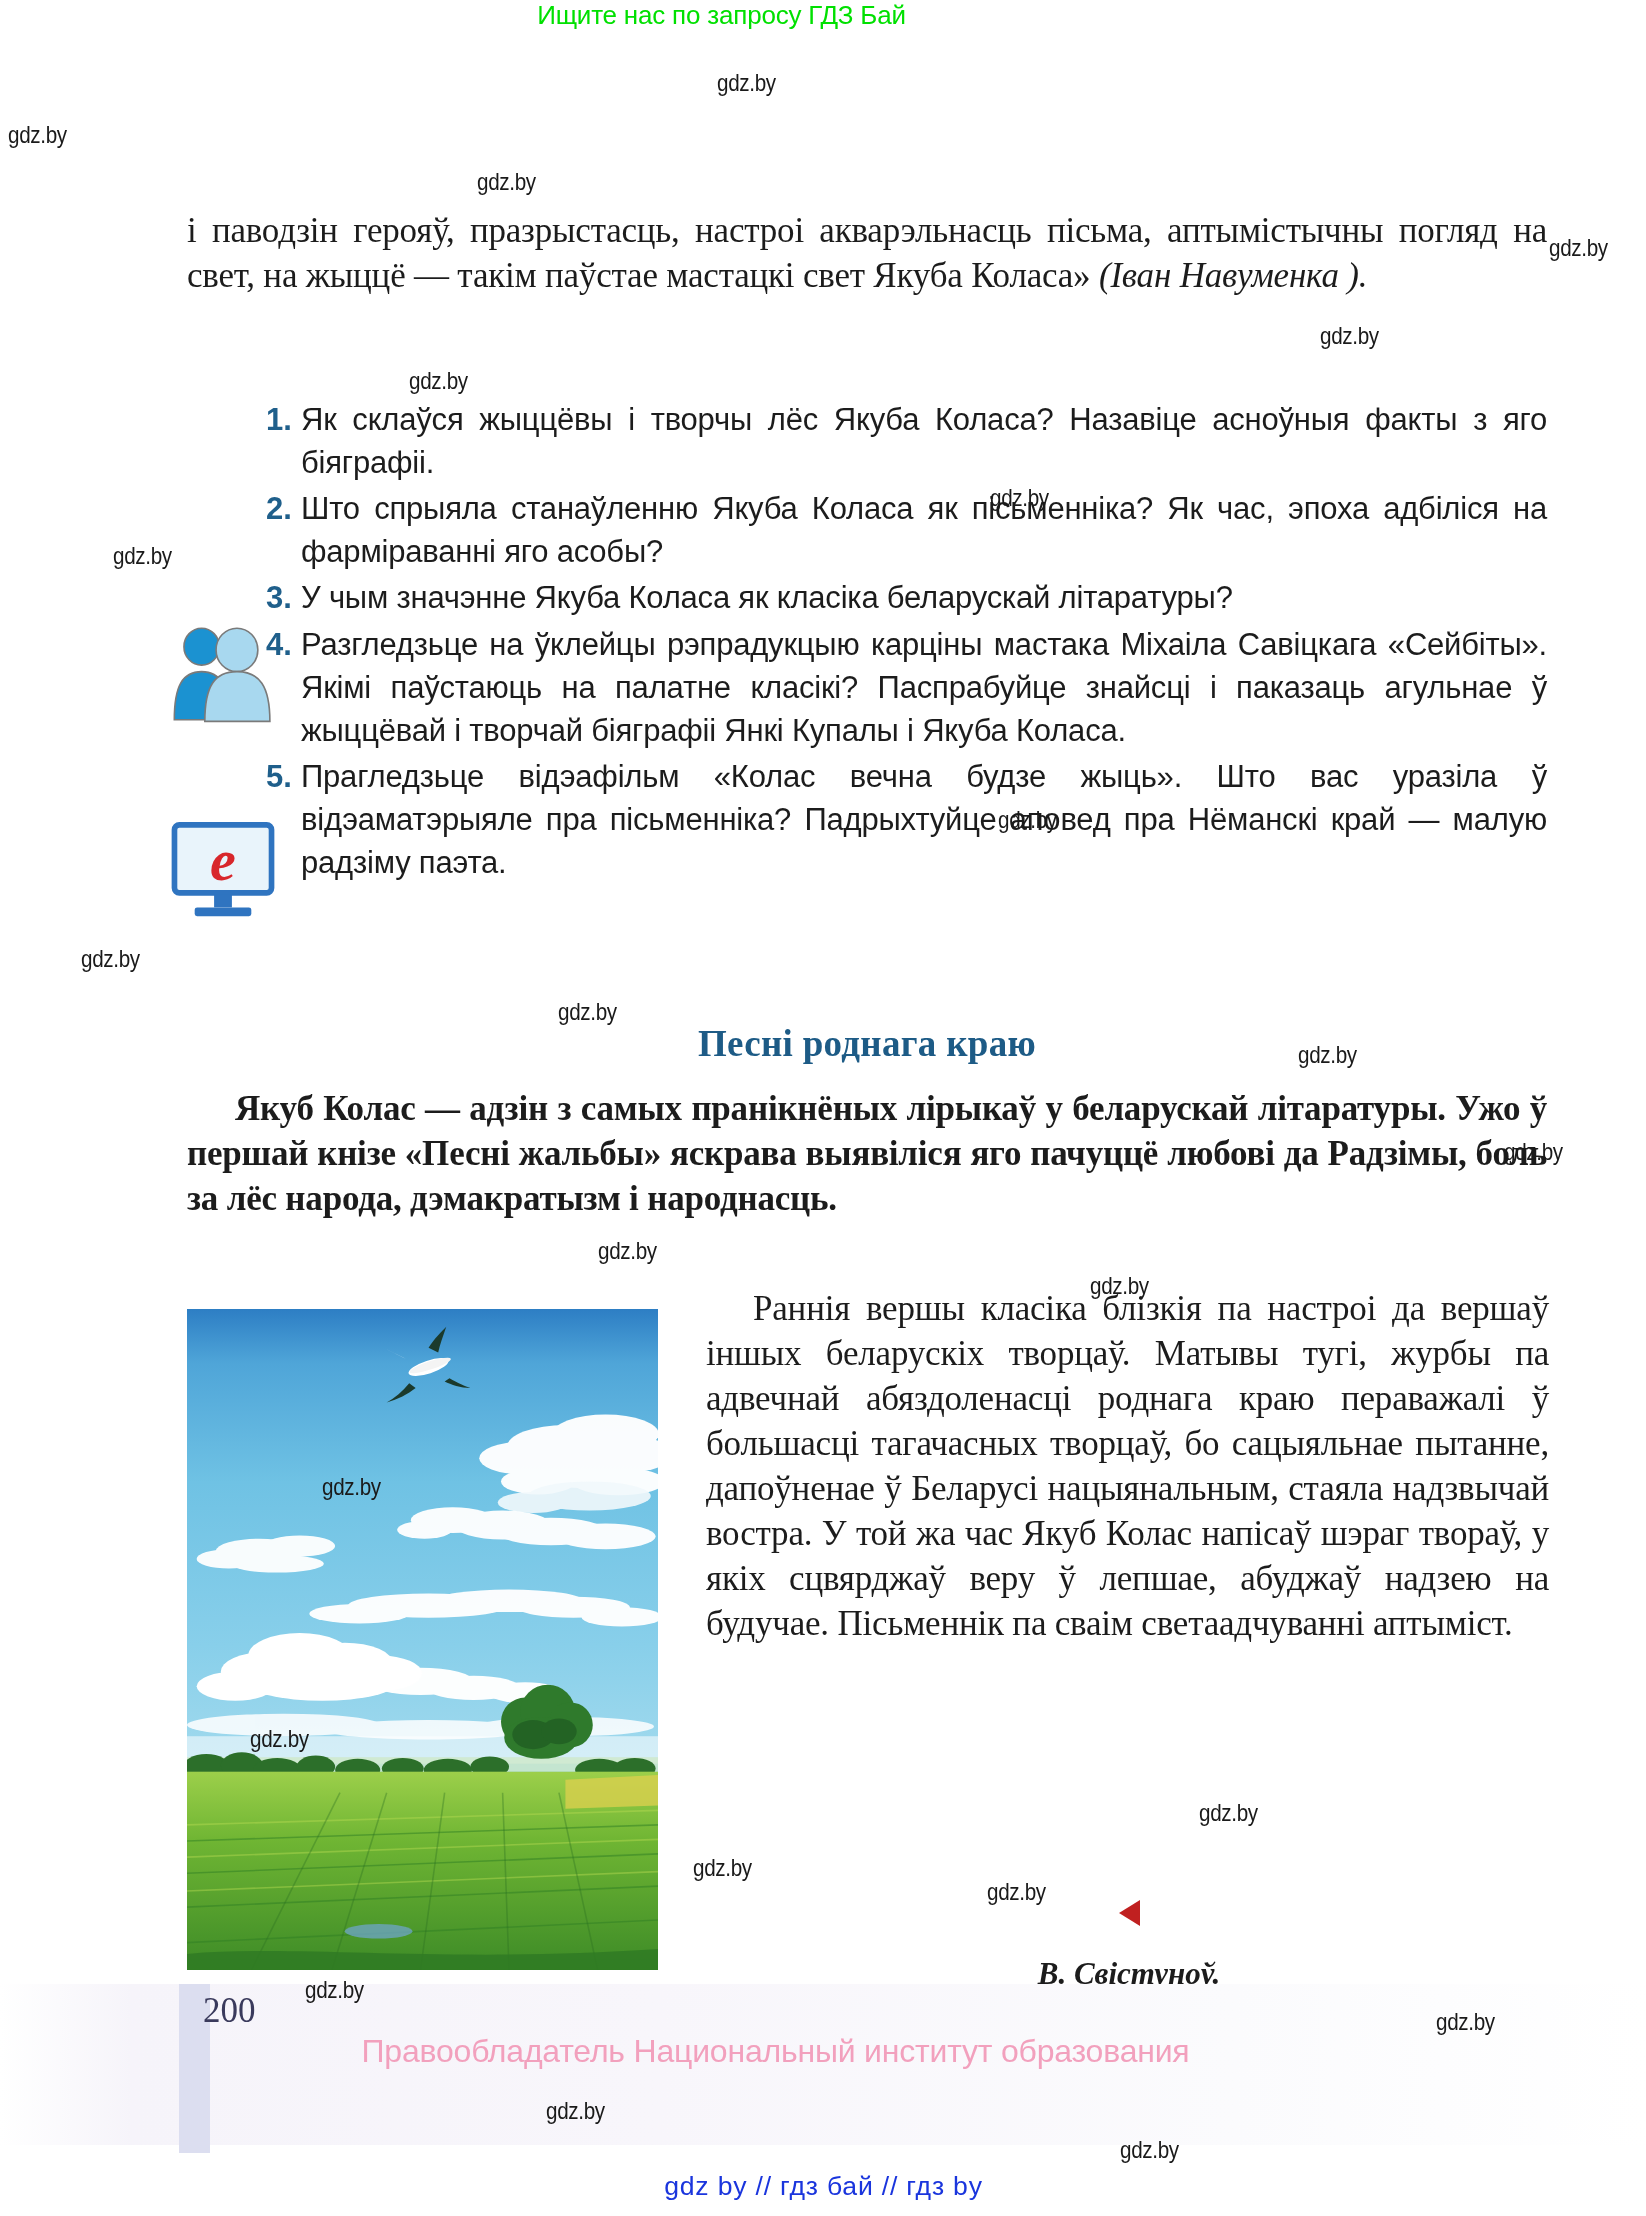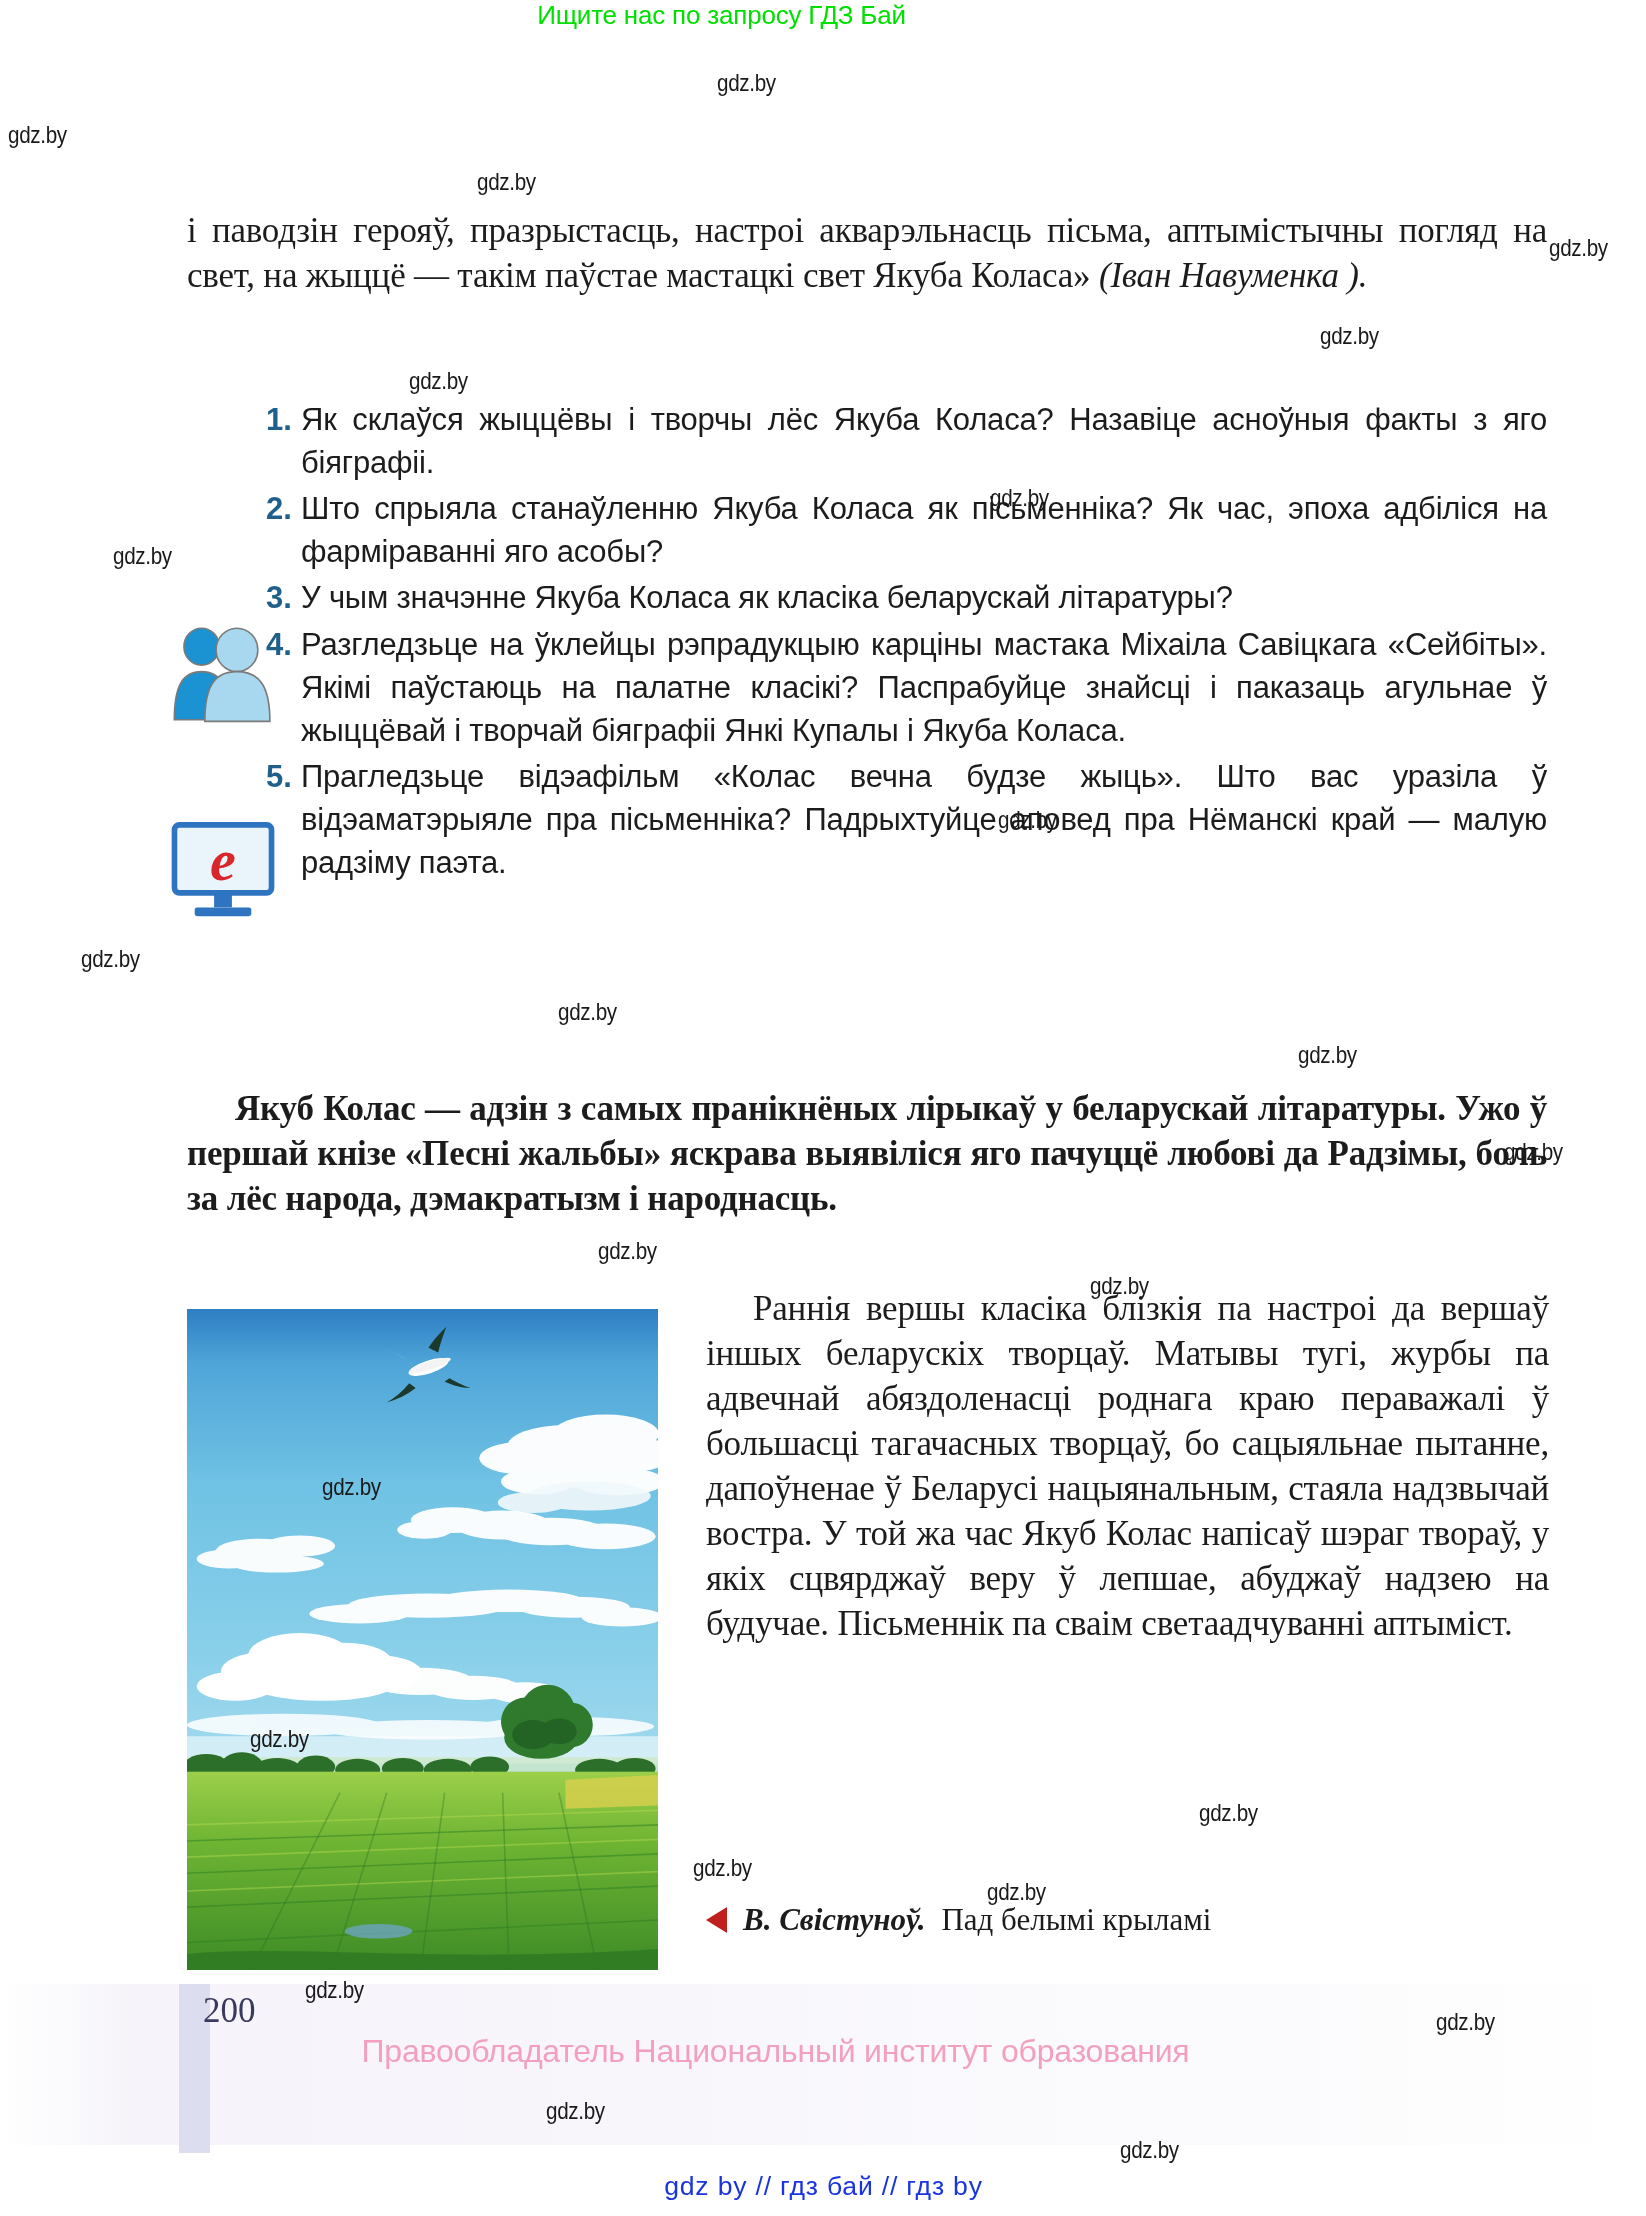--- a/index.html
+++ b/index.html
@@ -140,21 +140,22 @@
     position: absolute;
     left: 706px;
     top: 1900px;
     width: 846px;
     font-family: "Liberation Serif", serif;
     font-size: 31px;
     line-height: 39px;
     color: #1c1c1c;
     display: flex;
     align-items: center;
-    gap: 16px;
+    gap: 28px;
+    flex-direction: column;
   }
   #caption .tri {
     width: 0; height: 0;
     border-top: 13.7px solid transparent;
     border-bottom: 13.7px solid transparent;
     border-right: 21px solid #c02020;
     flex: 0 0 auto;
   }
   #caption .artist { font-style: italic; font-weight: bold; }
   #caption .title { font-weight: normal; }
@@ -273,20 +274,21 @@
     <div class="task">
       <span class="num">4.</span>
       <span class="txt">Разгледзьце на ўклейцы рэпрадукцыю карцiны мастака Мiхаiла Савiцкага «Сейбiты». Якiмi паўстаюць на палатне класiкi? Паспрабуйце знайсцi i паказаць агульнае ў жыццёвай i творчай бiяграфii Янкi Купалы i Якуба Коласа.</span>
     </div>
     <div class="task">
       <span class="num">5.</span>
       <span class="txt">Прагледзьце вiдэафiльм «Колас вечна будзе жыць». Што вас уразiла ў вiдэаматэрыяле пра пiсьменнiка? Падрыхтуйце аповед пра Нёманскi край — малую радзiму паэта.</span>
     </div>
   </div>
 
+  <div id="heading">Песнi роднага краю</div>
 
   <div class="col" style="top:1086px;">
     <p class="body" style="text-indent:48px;font-weight:bold;">Якуб Колас — адзiн з самых пранiкнёных лiрыкаў у беларускай лiтаратуры. Ужо ў першай кнiзе «Песнi жальбы» яскрава выявiлiся яго пачуццё любовi да Радзiмы, боль за лёс народа, дэмакратызм i народнасць.</p>
   </div>
 
   <div id="painting-wrap">
     <svg id="painting" viewBox="0 0 585 820" preserveAspectRatio="none">
       <defs>
         <linearGradient id="skyGrad" x1="0" y1="0" x2="0" y2="1">
           <stop offset="0%" stop-color="#2d7ec4"></stop>

